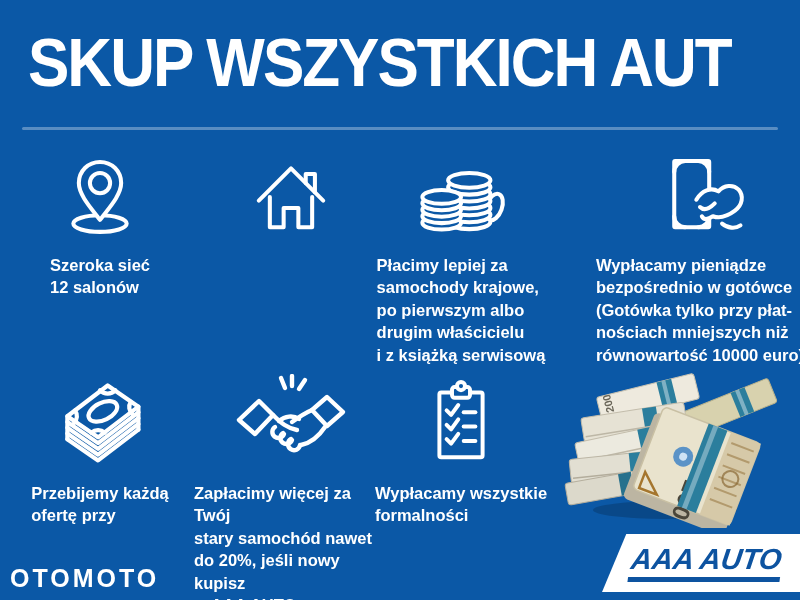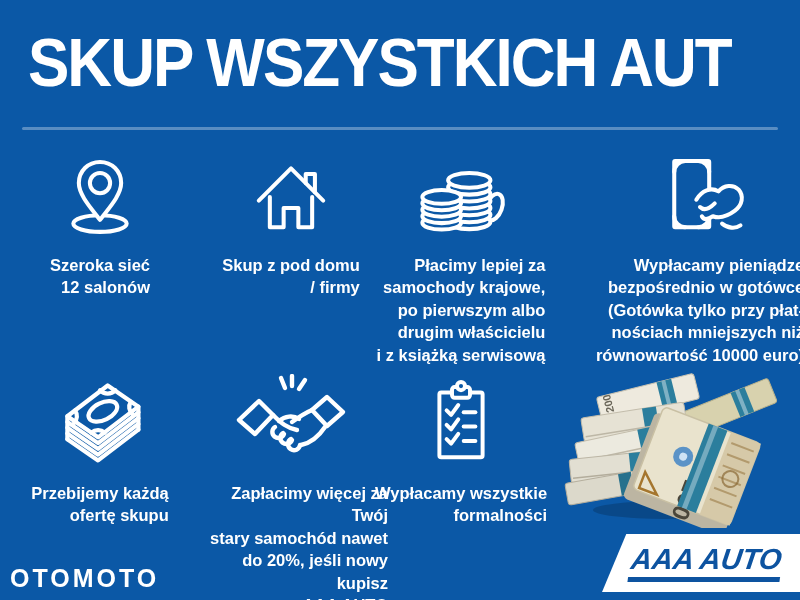--- a/index.html
+++ b/index.html
@@ -18,21 +18,21 @@
     position:absolute;left:22px;top:127px;width:756px;height:3px;
     background:rgba(255,255,255,0.32);border-radius:2px;
   }
   .cell{position:absolute;display:flex;flex-direction:column;align-items:center;}
   .r1{top:146px;} .r2{top:374px;}
   .c1{left:6px;width:188px;} .c2{left:194px;width:194px;}
   .c3{left:366px;width:190px;} .c4{left:564px;width:216px;margin-left:28px;}
   .iconbox{height:96px;display:flex;align-items:flex-end;justify-content:center;}
   .caption{
     margin-top:12px;color:#ffffff;font-weight:700;font-size:16.5px;
-    line-height:1.36;text-align:right;white-space:pre-line;
+    line-height:1.36;text-align:left;white-space:pre-line;
   }
   .ic{stroke:#ffffff;stroke-width:4.4;fill:none;stroke-linecap:round;stroke-linejoin:round;}
   .icfill{fill:#0b58a6;}
   .money{position:absolute;left:560px;top:372px;width:236px;height:156px;}
   .otomoto{
     position:absolute;left:10px;top:564px;
     color:#ffffff;font-size:25px;font-weight:800;letter-spacing:3px;white-space:nowrap;
   }
   .aaa-plate{
     position:absolute;left:598px;top:534px;width:202px;height:58px;background:#ffffff;
@@ -66,22 +66,20 @@
 </div>
 
 <div class="cell r1 c2">
   <div class="iconbox">
     <svg width="96" height="92" viewBox="0 0 100 100">
       <path class="ic" d="M15 55 L50 20 L85 55"></path>
       <path class="ic" d="M66 36 L66 26 L76 26 L76 46"></path>
       <path class="ic" d="M27 51 L27 84 L42 84 L42 63 L58 63 L58 84 L73 84 L73 51"></path>
     </svg>
   </div>
-  <div class="caption">Skup z pod domu
-/ firmy</div>
 </div>
 
 <div class="cell r1 c3">
   <div class="iconbox">
     <svg width="100" height="92" viewBox="0 0 100 100">
       <ellipse class="ic icfill" cx="86" cy="62" rx="8.5" ry="15" transform="rotate(20 86 62)"></ellipse>
       <g>
         <ellipse class="ic icfill" cx="59" cy="78" rx="23" ry="8"></ellipse>
         <ellipse class="ic icfill" cx="59" cy="70.5" rx="23" ry="8"></ellipse>
         <ellipse class="ic icfill" cx="59" cy="63" rx="23" ry="8"></ellipse>
@@ -136,21 +134,21 @@
       <path class="ic" d="M16 44 L16 68 M90 34 L90 58"></path>
       <path class="ic icfill" d="M16 44 L58 12 L90 34 L48 66 Z"></path>
       <ellipse class="ic" cx="53" cy="39" rx="16" ry="9" transform="rotate(-26 53 39)"></ellipse>
       <path class="ic" d="M50 17 A11 11 0 0 0 66 17"></path>
       <path class="ic" d="M82 29 A10 10 0 0 0 84 42"></path>
       <path class="ic" d="M24 38 A10 10 0 0 1 23 51"></path>
       <path class="ic" d="M41 61 A11 11 0 0 1 55 61"></path>
     </svg>
   </div>
   <div class="caption">Przebijemy każdą
-ofertę skupu</div>
+ofertę przy</div>
 </div>
 
 <div class="cell r2 c2">
   <div class="iconbox">
     <svg width="112" height="96" viewBox="0 0 112 96">
       <path class="ic" d="M50 14 L46 4"></path>
       <path class="ic" d="M57 12 L57 2"></path>
       <path class="ic" d="M64 15 L70 6"></path>
       <path class="ic icfill" d="M4 46 L24 27 L38 41 L20 60 Z"></path>
       <path class="ic icfill" d="M108 38 L92 23 L77 36 L92 52 Z"></path>

